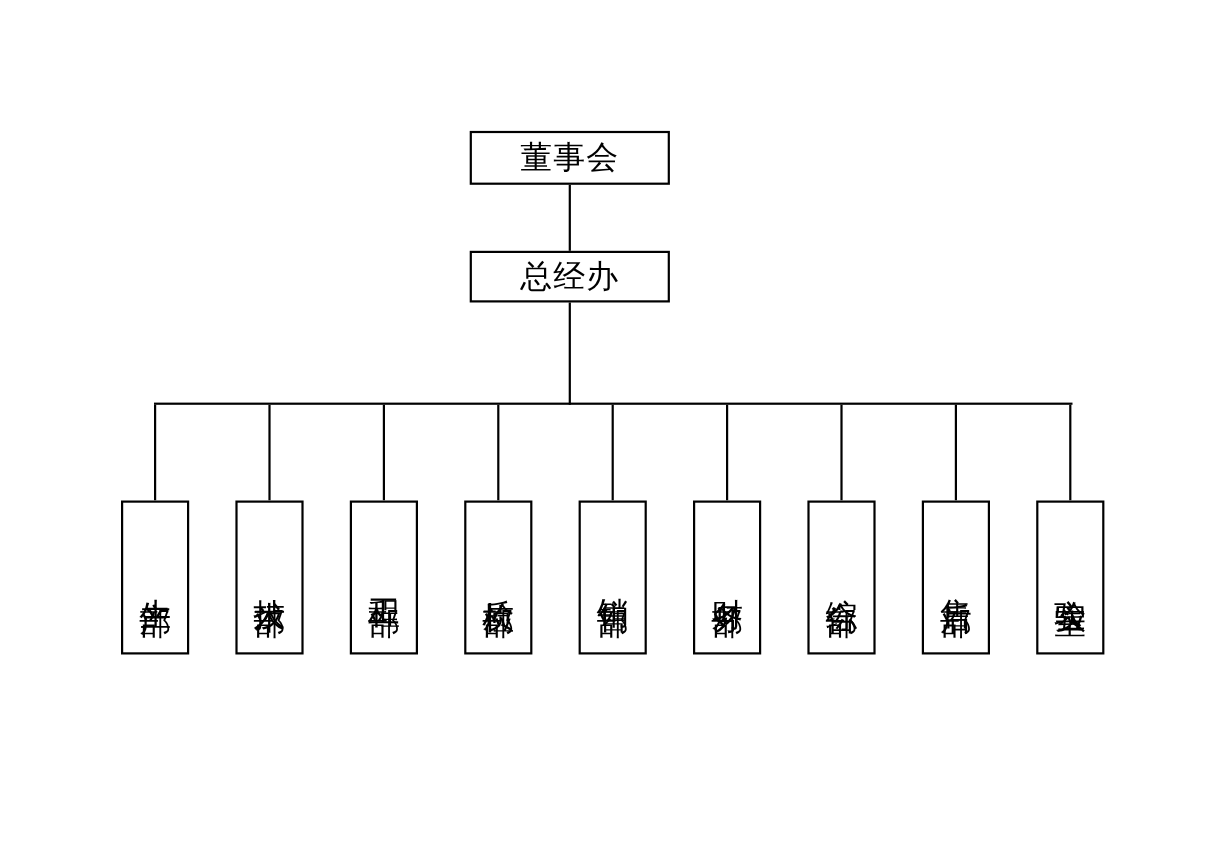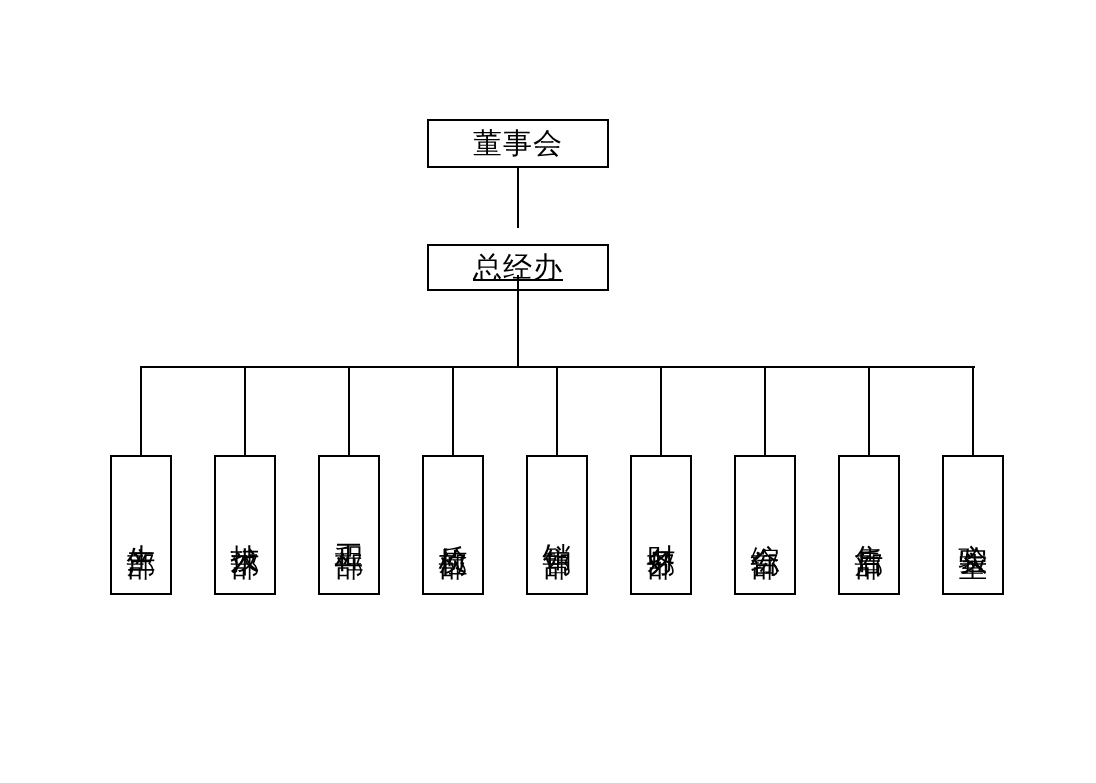--- a/index.html
+++ b/index.html
@@ -30,21 +30,21 @@
     font-size: 29px;
     line-height: 1;
   }
   .node-h {
     width: 182px;
     height: 49px;
     left: 427px;
     letter-spacing: 1px;
   }
   .node-board { top: 119px; }
-  .node-gm    { top: 244px; height: 47px; text-decoration: underline; }
+  .node-gm    { top: 228px; height: 47px; }
   .node-v {
     width: 62px;
     height: 140px;
     top: 455px;
   }
   .node-v .vtext {
     writing-mode: vertical-rl;
     text-orientation: upright;
     letter-spacing: 3px;
     font-size: 29px;

